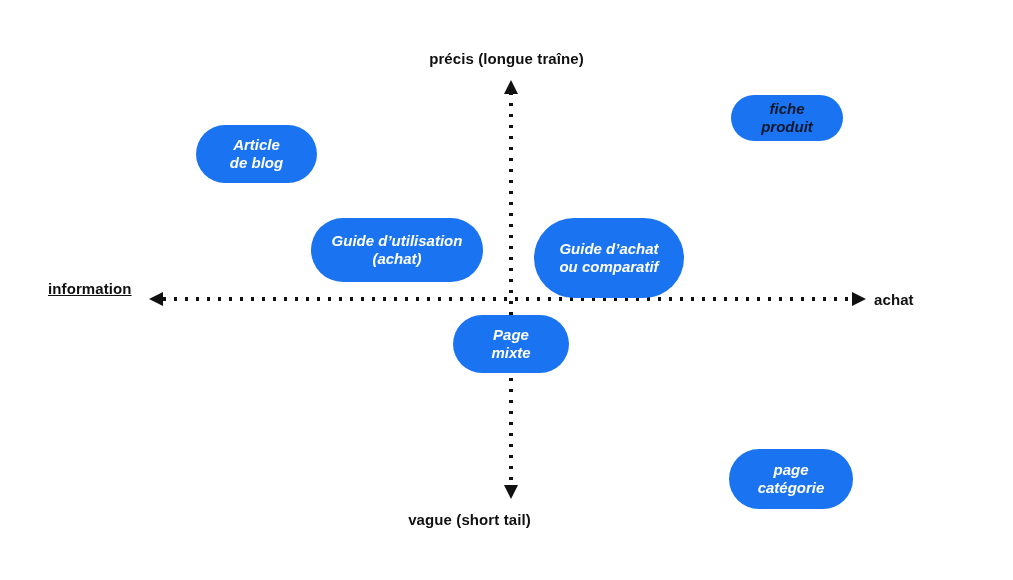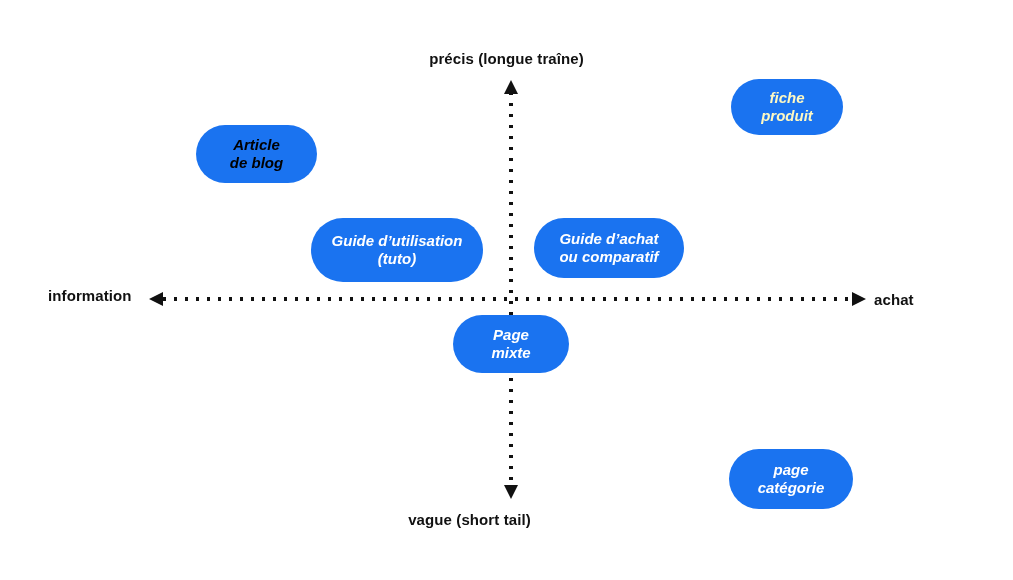--- a/index.html
+++ b/index.html
@@ -94,21 +94,22 @@
     text-align: center;
   }
   .label-bottom {
     left: 0;
     top: 511px;
     width: 939px;
     text-align: center;
   }
   .label-left {
     left: 48px;
-    top: 287px;
+    top: 280px;
+    text-decoration: underline;
   }
   .label-right {
     left: 874px;
     top: 291px;
     text-align: right;
   }
 
   
   .pill {
     position: absolute;
@@ -139,26 +140,26 @@
   <div class="arrow arrow-up"></div>
   <div class="arrow arrow-down"></div>
   <div class="arrow arrow-left"></div>
   <div class="arrow arrow-right"></div>
 
   <div class="axis-label label-top">précis (longue traîne)</div>
   <div class="axis-label label-bottom">vague (short tail)</div>
   <div class="axis-label label-left">information</div>
   <div class="axis-label label-right">achat</div>
 
-  <div class="pill" style="left: 196px; top: 125px; width: 121px; height: 58px; background: rgb(26, 115, 240); color: #000000;">Article
+  <div class="pill" style="left: 196px; top: 125px; width: 121px; height: 58px; background: rgb(26, 115, 240); color: #ffffff;">Article
 de blog</div>
-  <div class="pill" style="left: 731px; top: 79px; width: 112px; height: 56px; background: rgb(26, 115, 240); color: #fef9c3;">fiche
+  <div class="pill" style="left: 731px; top: 95px; width: 112px; height: 46px; background: rgb(26, 115, 240); color: #0f172a;">fiche
 produit</div>
   <div class="pill" style="left: 311px; top: 218px; width: 172px; height: 64px; background: rgb(26, 115, 240); color: rgb(255, 255, 255);">Guide d’utilisation
-(tuto)</div>
-  <div class="pill" style="left: 534px; top: 218px; width: 150px; height: 60px; background: rgb(26, 115, 240); color: rgb(255, 255, 255);">Guide d’achat
+(achat)</div>
+  <div class="pill" style="left: 534px; top: 218px; width: 150px; height: 80px; background: rgb(26, 115, 240); color: rgb(255, 255, 255);">Guide d’achat
 ou comparatif</div>
   <div class="pill" style="left: 453px; top: 315px; width: 116px; height: 58px; background: rgb(26, 115, 240); color: rgb(255, 255, 255);">Page
 mixte</div>
   <div class="pill" style="left: 729px; top: 449px; width: 124px; height: 60px; background: rgb(26, 115, 240); color: rgb(255, 255, 255);">page
 catégorie</div>
 
 </div>
 
 </body></html>

